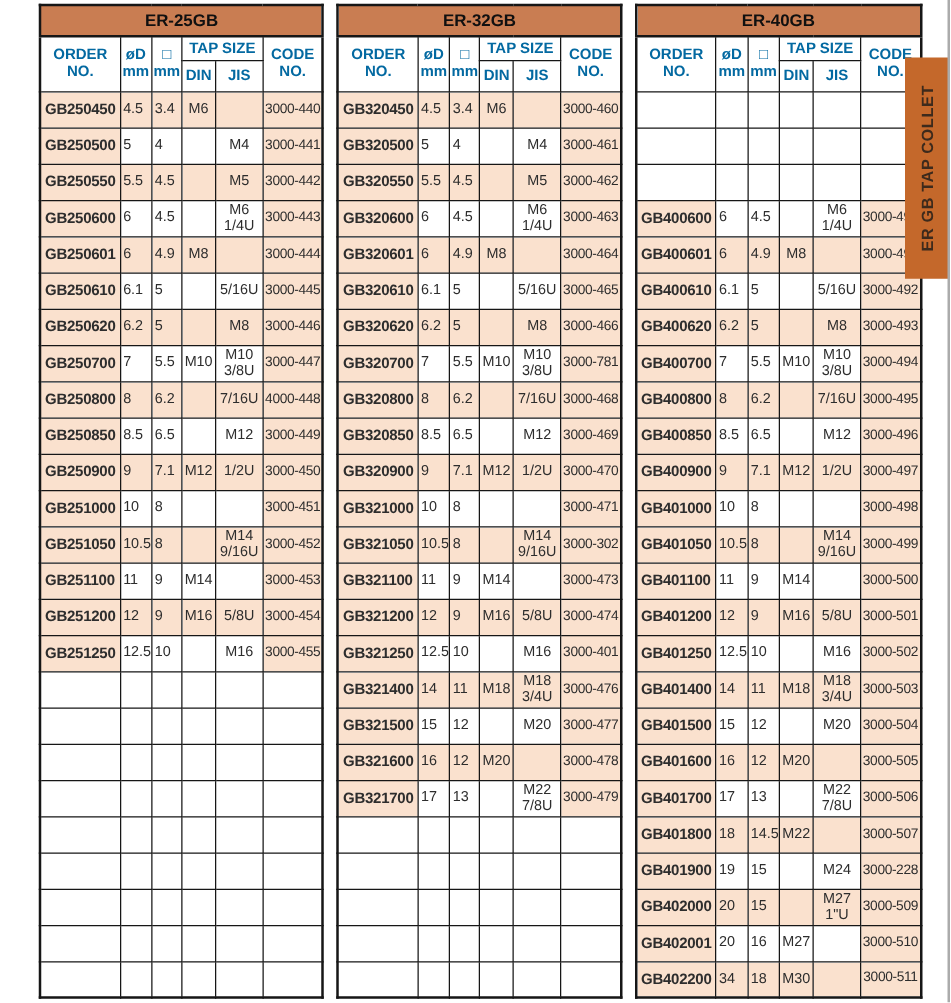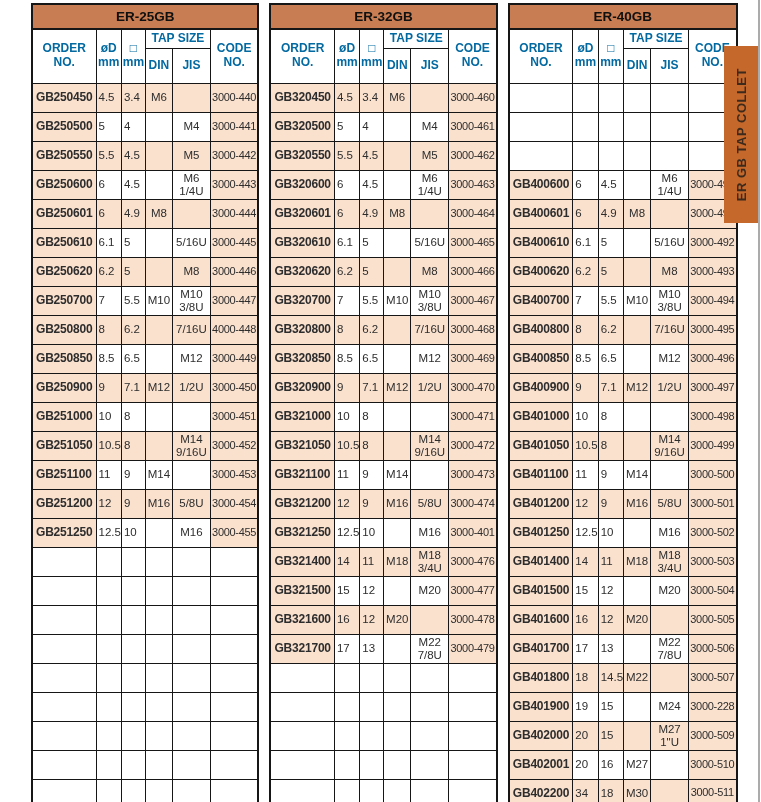--- a/index.html
+++ b/index.html
@@ -16,21 +16,21 @@
   .table-area{position:absolute;left:31px;top:3px;display:flex;align-items:center;gap:12px;}
   table{border-collapse:collapse;table-layout:fixed;background:#fff;}
   table + table{margin-left:-2px;}
   th,td{border:1px solid var(--border);overflow:hidden;}
   table{border:2px solid var(--border);}
   .title-cell{height:25px;background:var(--band);text-align:center;
     font-weight:bold;font-size:13.5px;color:#101010;border-bottom:2px solid var(--border);}
   thead th{color:#0369a1;font-weight:bold;background:#fff;}
   .hdr{font-size:12px;line-height:1.15;text-align:center;white-space:pre-line;vertical-align:middle;}
   .hdr-top{height:19px;}
-  .hdr-bot{height:35px;}
+  .hdr-bot{height:25px;}
   .sq-hdr{font-size:12px;}
   tbody td{height:29px;font-size:11.5px;color:var(--text);
     white-space:pre-line;line-height:1.05;vertical-align:middle;}
   td.c0{font-weight:bold;font-size:12px;text-align:left;padding-left:3px;letter-spacing:-0.2px;}
   td.c1,td.c2{text-align:left;padding-left:2px;}
   td.c3,td.c4{text-align:center;}
   td.c5{text-align:center;font-size:11px;letter-spacing:-0.3px;}
   tr.odd td{background:var(--peach);}
   tr.even td{background:#fff;}
   tr.even td.c0, tr.even td.c5{background:var(--peach);}
@@ -376,21 +376,21 @@
             <td class="c4">M8</td>
             <td class="c5">3000-466</td>
           </tr>
           <tr class="even">
             <td class="c0">GB320700</td>
             <td class="c1">7</td>
             <td class="c2">5.5</td>
             <td class="c3">M10</td>
             <td class="c4">M10
 3/8U</td>
-            <td class="c5">3000-467</td>
+            <td class="c5">3000-781</td>
           </tr>
           <tr class="odd">
             <td class="c0">GB320800</td>
             <td class="c1">8</td>
             <td class="c2">6.2</td>
             <td class="c3"></td>
             <td class="c4">7/16U</td>
             <td class="c5">3000-468</td>
           </tr>
           <tr class="even">
@@ -417,21 +417,21 @@
             <td class="c4"></td>
             <td class="c5">3000-471</td>
           </tr>
           <tr class="odd">
             <td class="c0">GB321050</td>
             <td class="c1">10.5</td>
             <td class="c2">8</td>
             <td class="c3"></td>
             <td class="c4">M14
 9/16U</td>
-            <td class="c5">3000-472</td>
+            <td class="c5">3000-302</td>
           </tr>
           <tr class="even">
             <td class="c0">GB321100</td>
             <td class="c1">11</td>
             <td class="c2">9</td>
             <td class="c3">M14</td>
             <td class="c4"></td>
             <td class="c5">3000-473</td>
           </tr>
           <tr class="odd">

